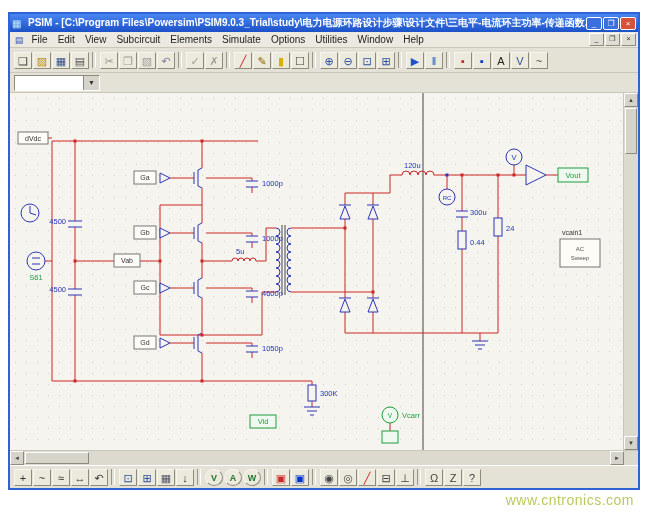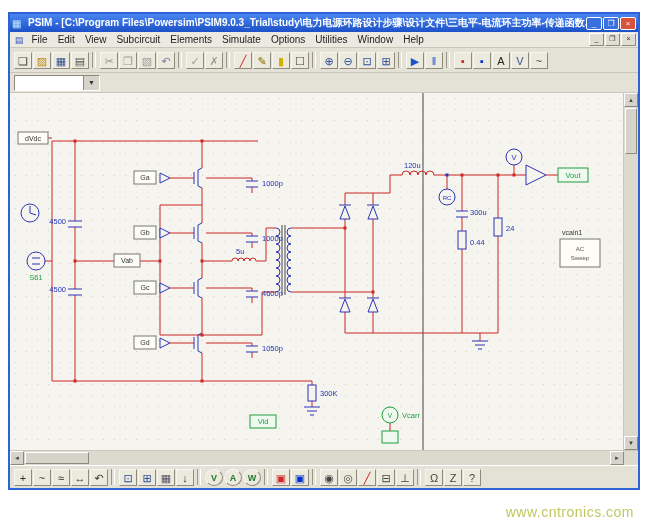--- a/index.html
+++ b/index.html
@@ -50,21 +50,21 @@
         border-color:#fff #8e8a7c #8e8a7c #fff;font-size:6px;line-height:12px;text-align:center;
         color:#444;box-sizing:border-box;}
   .vthumb{width:12px;height:46px;background:#d6d3ca;border:1px solid;
           border-color:#fff #8e8a7c #8e8a7c #fff;margin-top:1px;box-sizing:border-box;}
   .vspacer,.hspacer{flex:1;}
   .hscroll-row{flex:0 0 14px;display:flex;}
   .hscroll{flex:1;background:#dcd9ce;display:flex;align-items:center;border-top:1px solid #c9c6ba;}
   .hthumb{width:64px;height:12px;background:#d6d3ca;border:1px solid;
           border-color:#fff #8e8a7c #8e8a7c #fff;margin-left:1px;box-sizing:border-box;}
   .corner{flex:0 0 14px;background:#dcd9ce;border-top:1px solid #c9c6ba;}
-  .watermark{position:absolute;right:20px;bottom:8px;font-size:14px;color:#b8c24d;opacity:.9;
+  .watermark{position:absolute;right:20px;bottom:20px;font-size:14px;color:#b8c24d;opacity:.9;
              letter-spacing:.5px;}
   
   .w{stroke:#cc2626;fill:none;stroke-width:1;}
   .b{stroke:#2d35b5;fill:none;stroke-width:1;}
   .bf{stroke:#2d35b5;fill:#f5f4ee;stroke-width:1;}
   .gf{stroke:#1f9e40;fill:#f0f9ef;stroke-width:1;}
   .box{stroke:#777;fill:#fdfcf6;stroke-width:1;}
   .core{stroke:#444;fill:none;stroke-width:1;}
   .dot{fill:#cc2626;}
   .dotb{fill:#2d35b5;}

